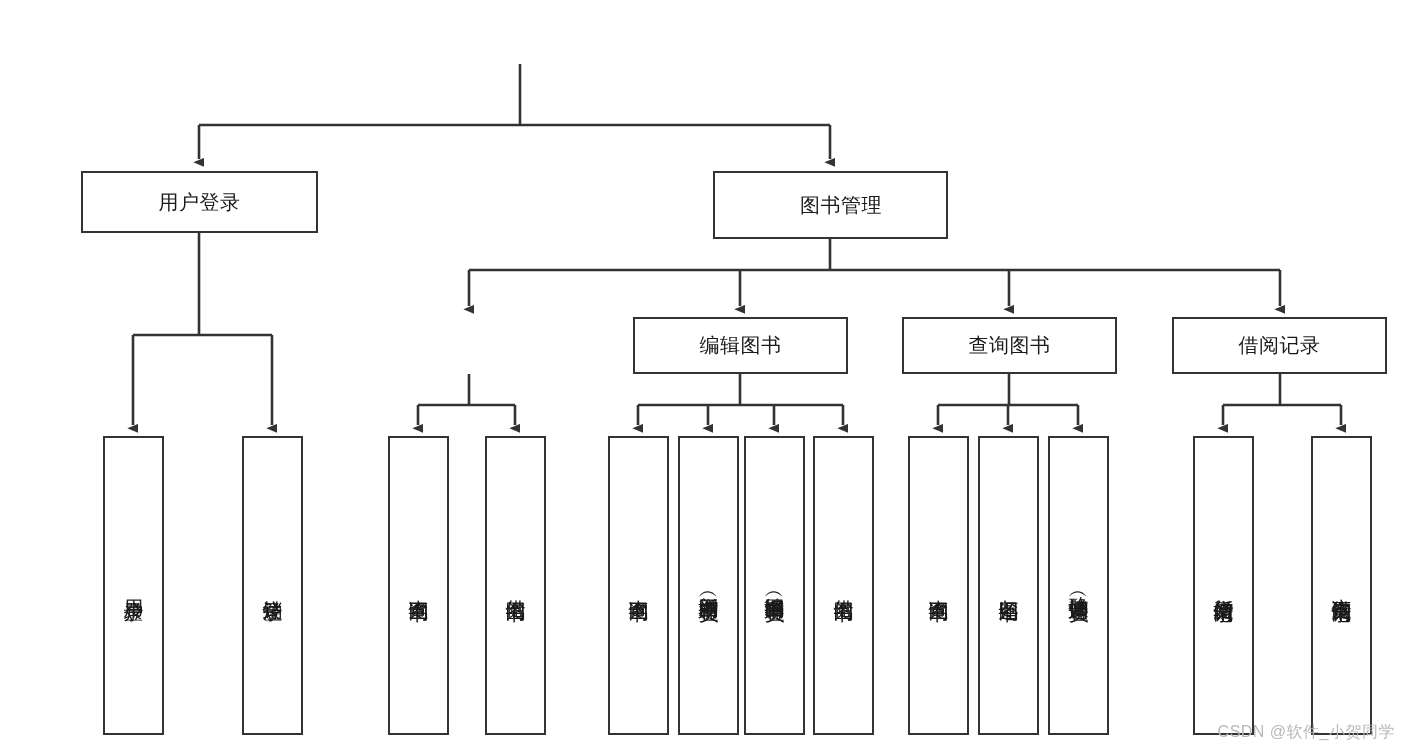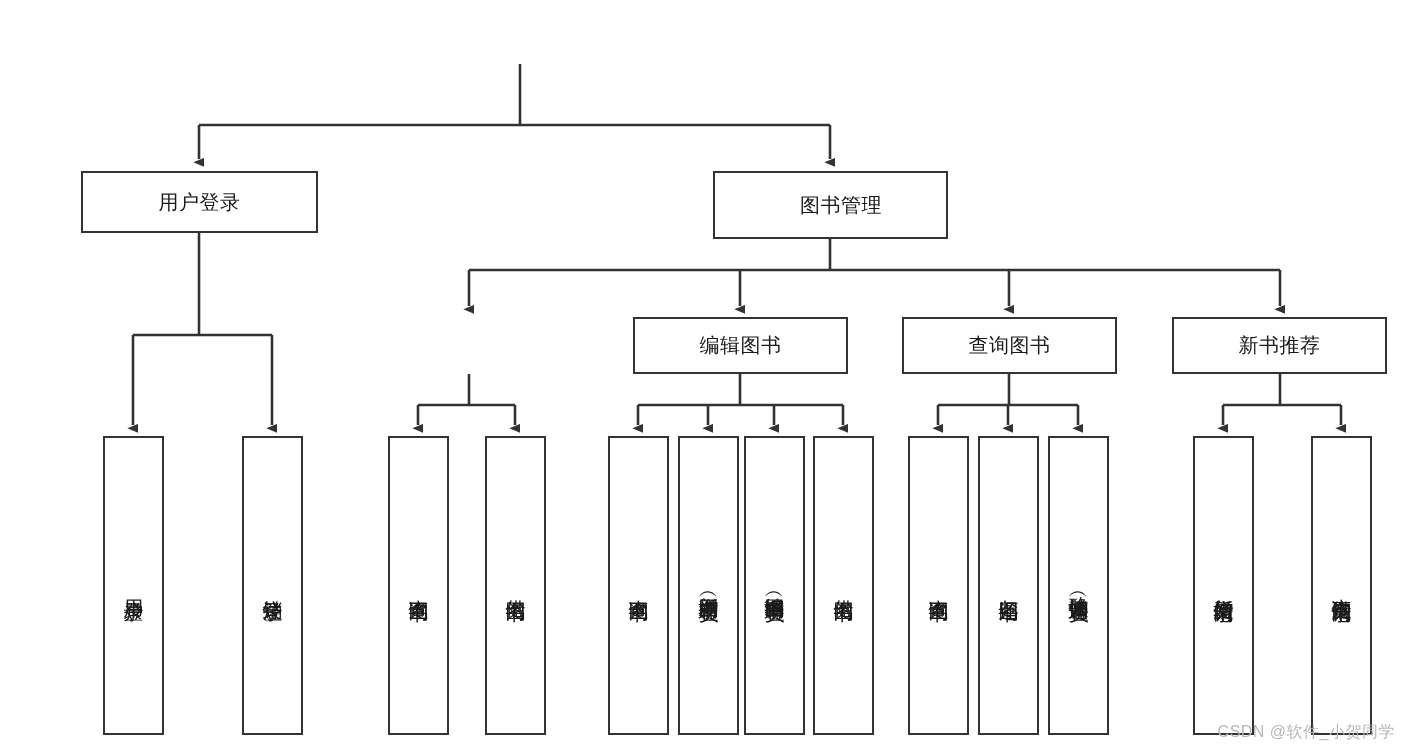--- a/index.html
+++ b/index.html
@@ -138,21 +138,21 @@
     <span class="txt">图书管理</span>
   </div>
 
   <div class="node lvl2" style="left:633px; top:317px; width:215px; height:57px;">
     <span class="txt">编辑图书</span>
   </div>
   <div class="node lvl2" style="left:902px; top:317px; width:215px; height:57px;">
     <span class="txt">查询图书</span>
   </div>
   <div class="node lvl2" style="left:1172px; top:317px; width:215px; height:57px;">
-    <span class="txt">新书推荐</span>
+    <span class="txt">借阅记录</span>
   </div>
 
   <div class="node leaf" style="left:103px; top:436px; width:61px; height:299px;">
     <span class="txt">用户登录</span>
   </div>
   <div class="node leaf" style="left:242px; top:436px; width:61px; height:299px;">
     <span class="txt">注销登录</span>
   </div>
 
   <div class="node leaf" style="left:388px; top:436px; width:61px; height:299px;">

